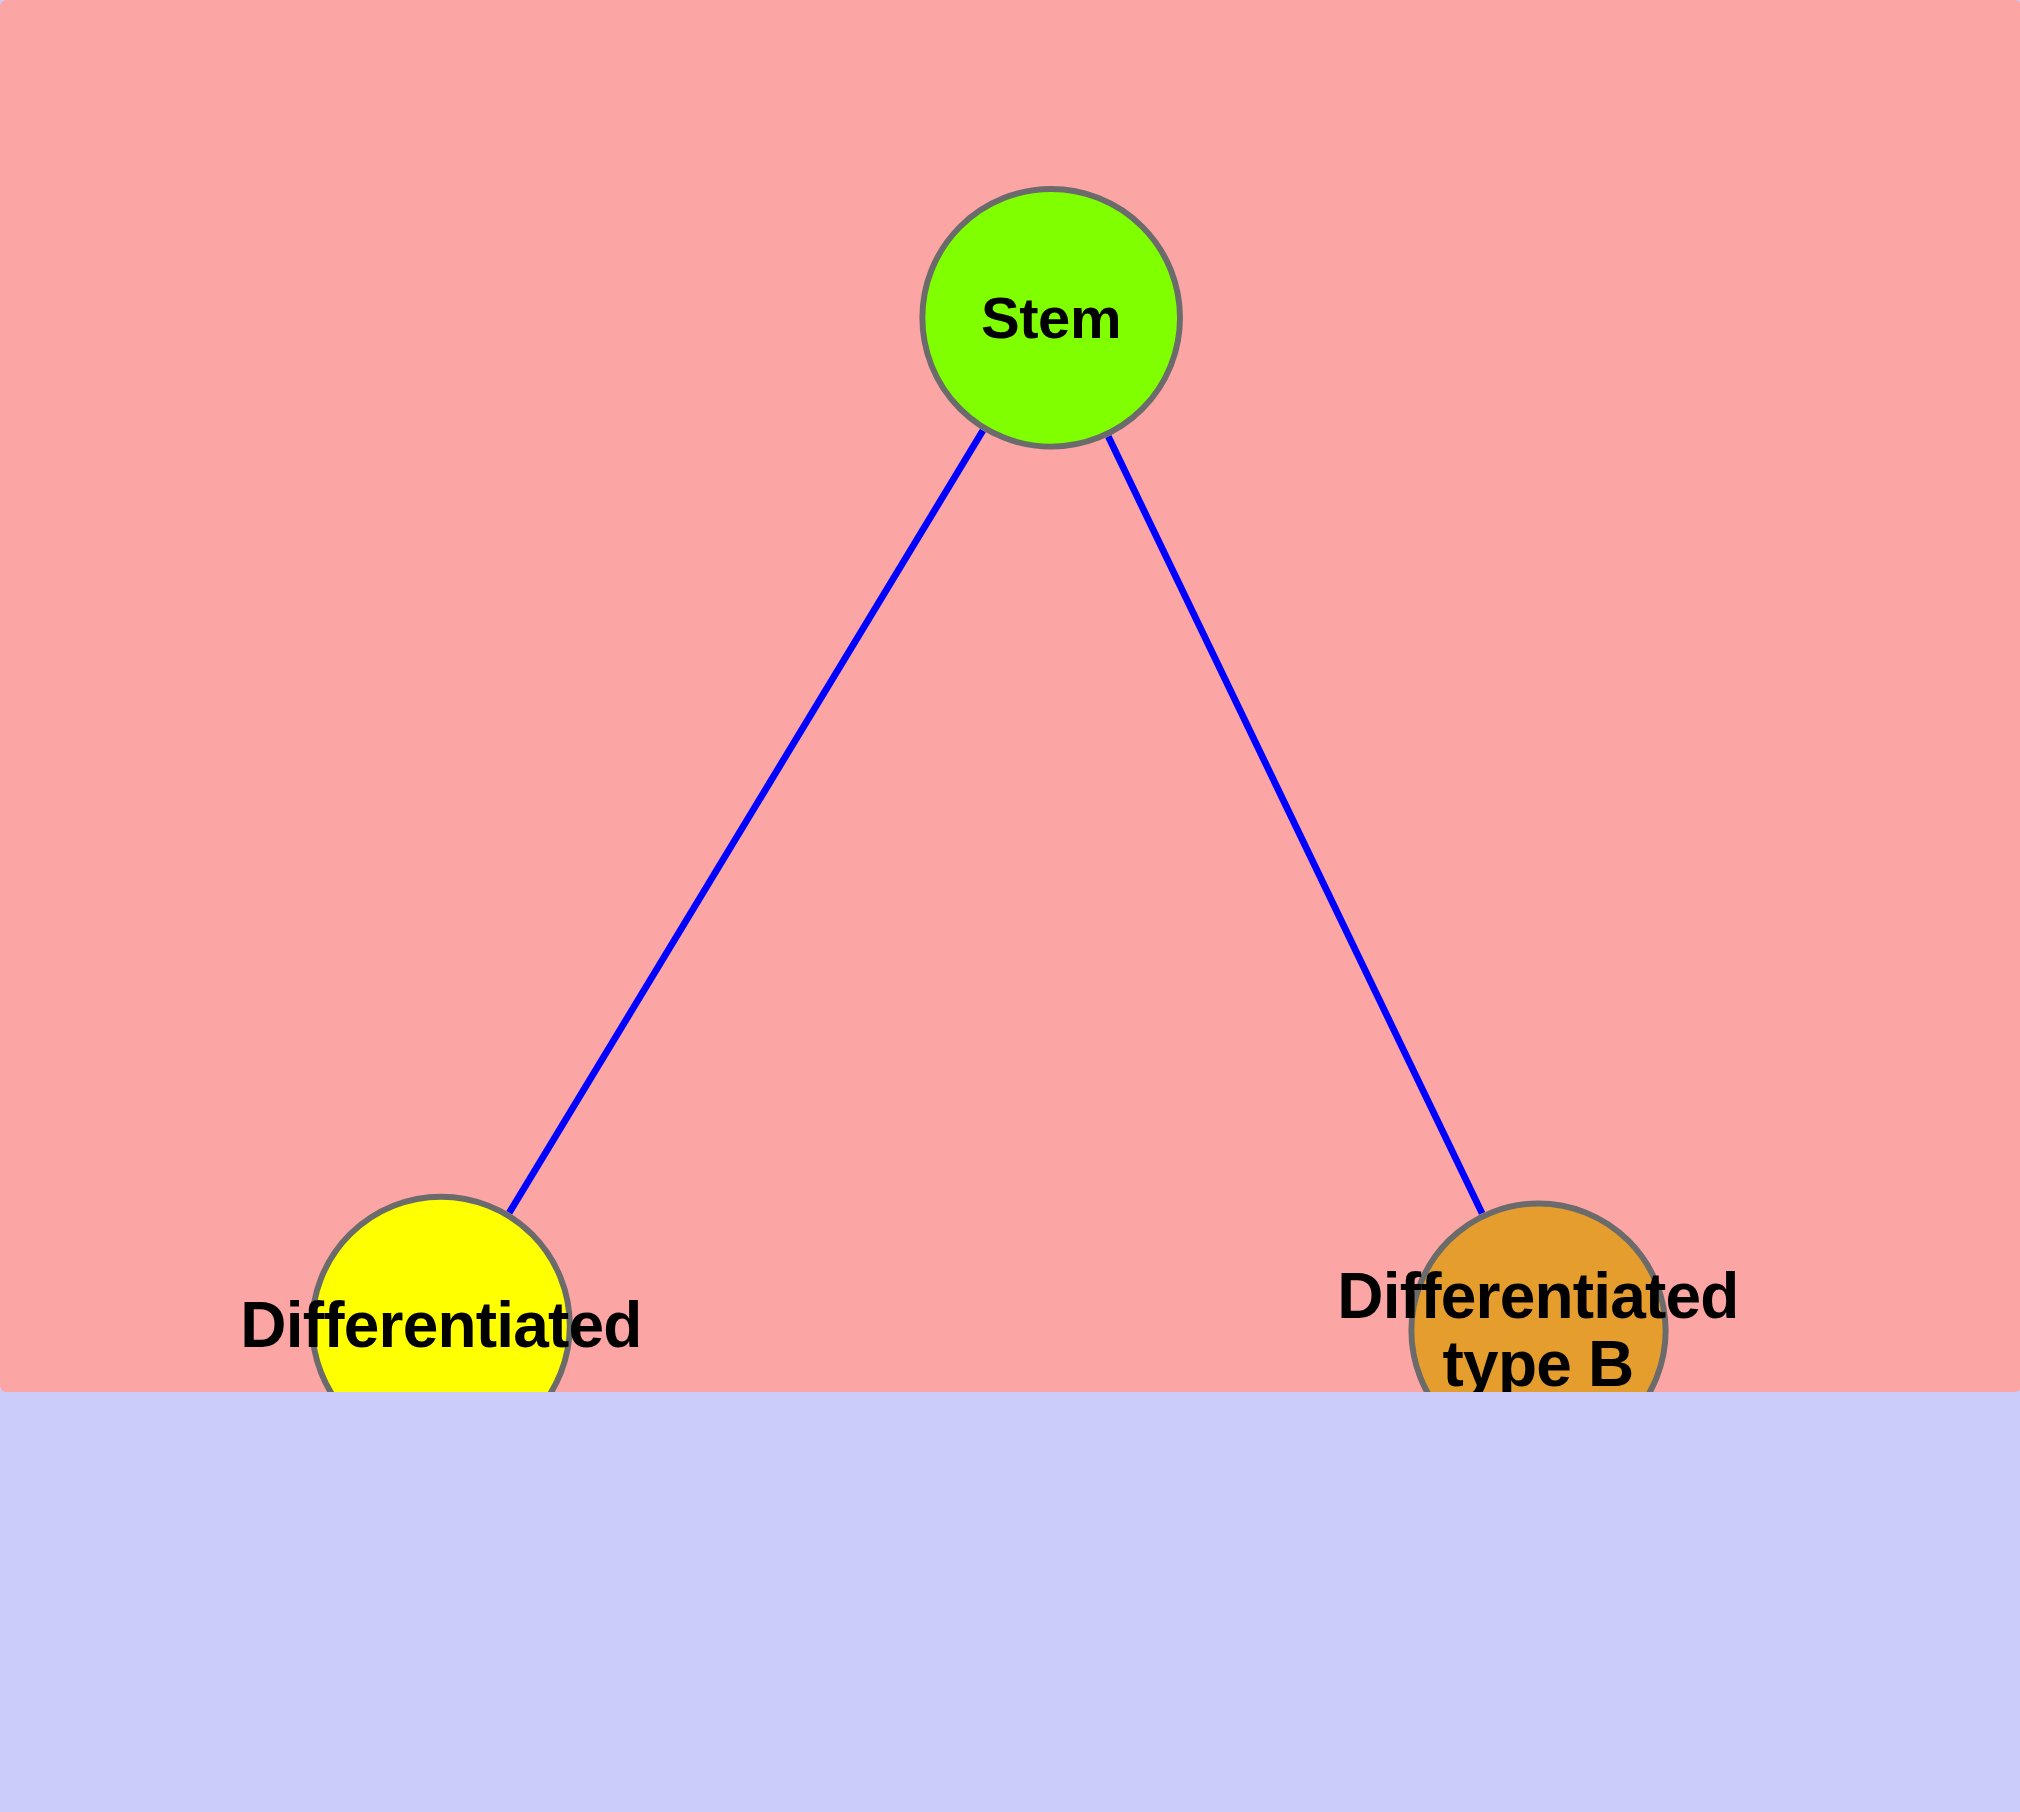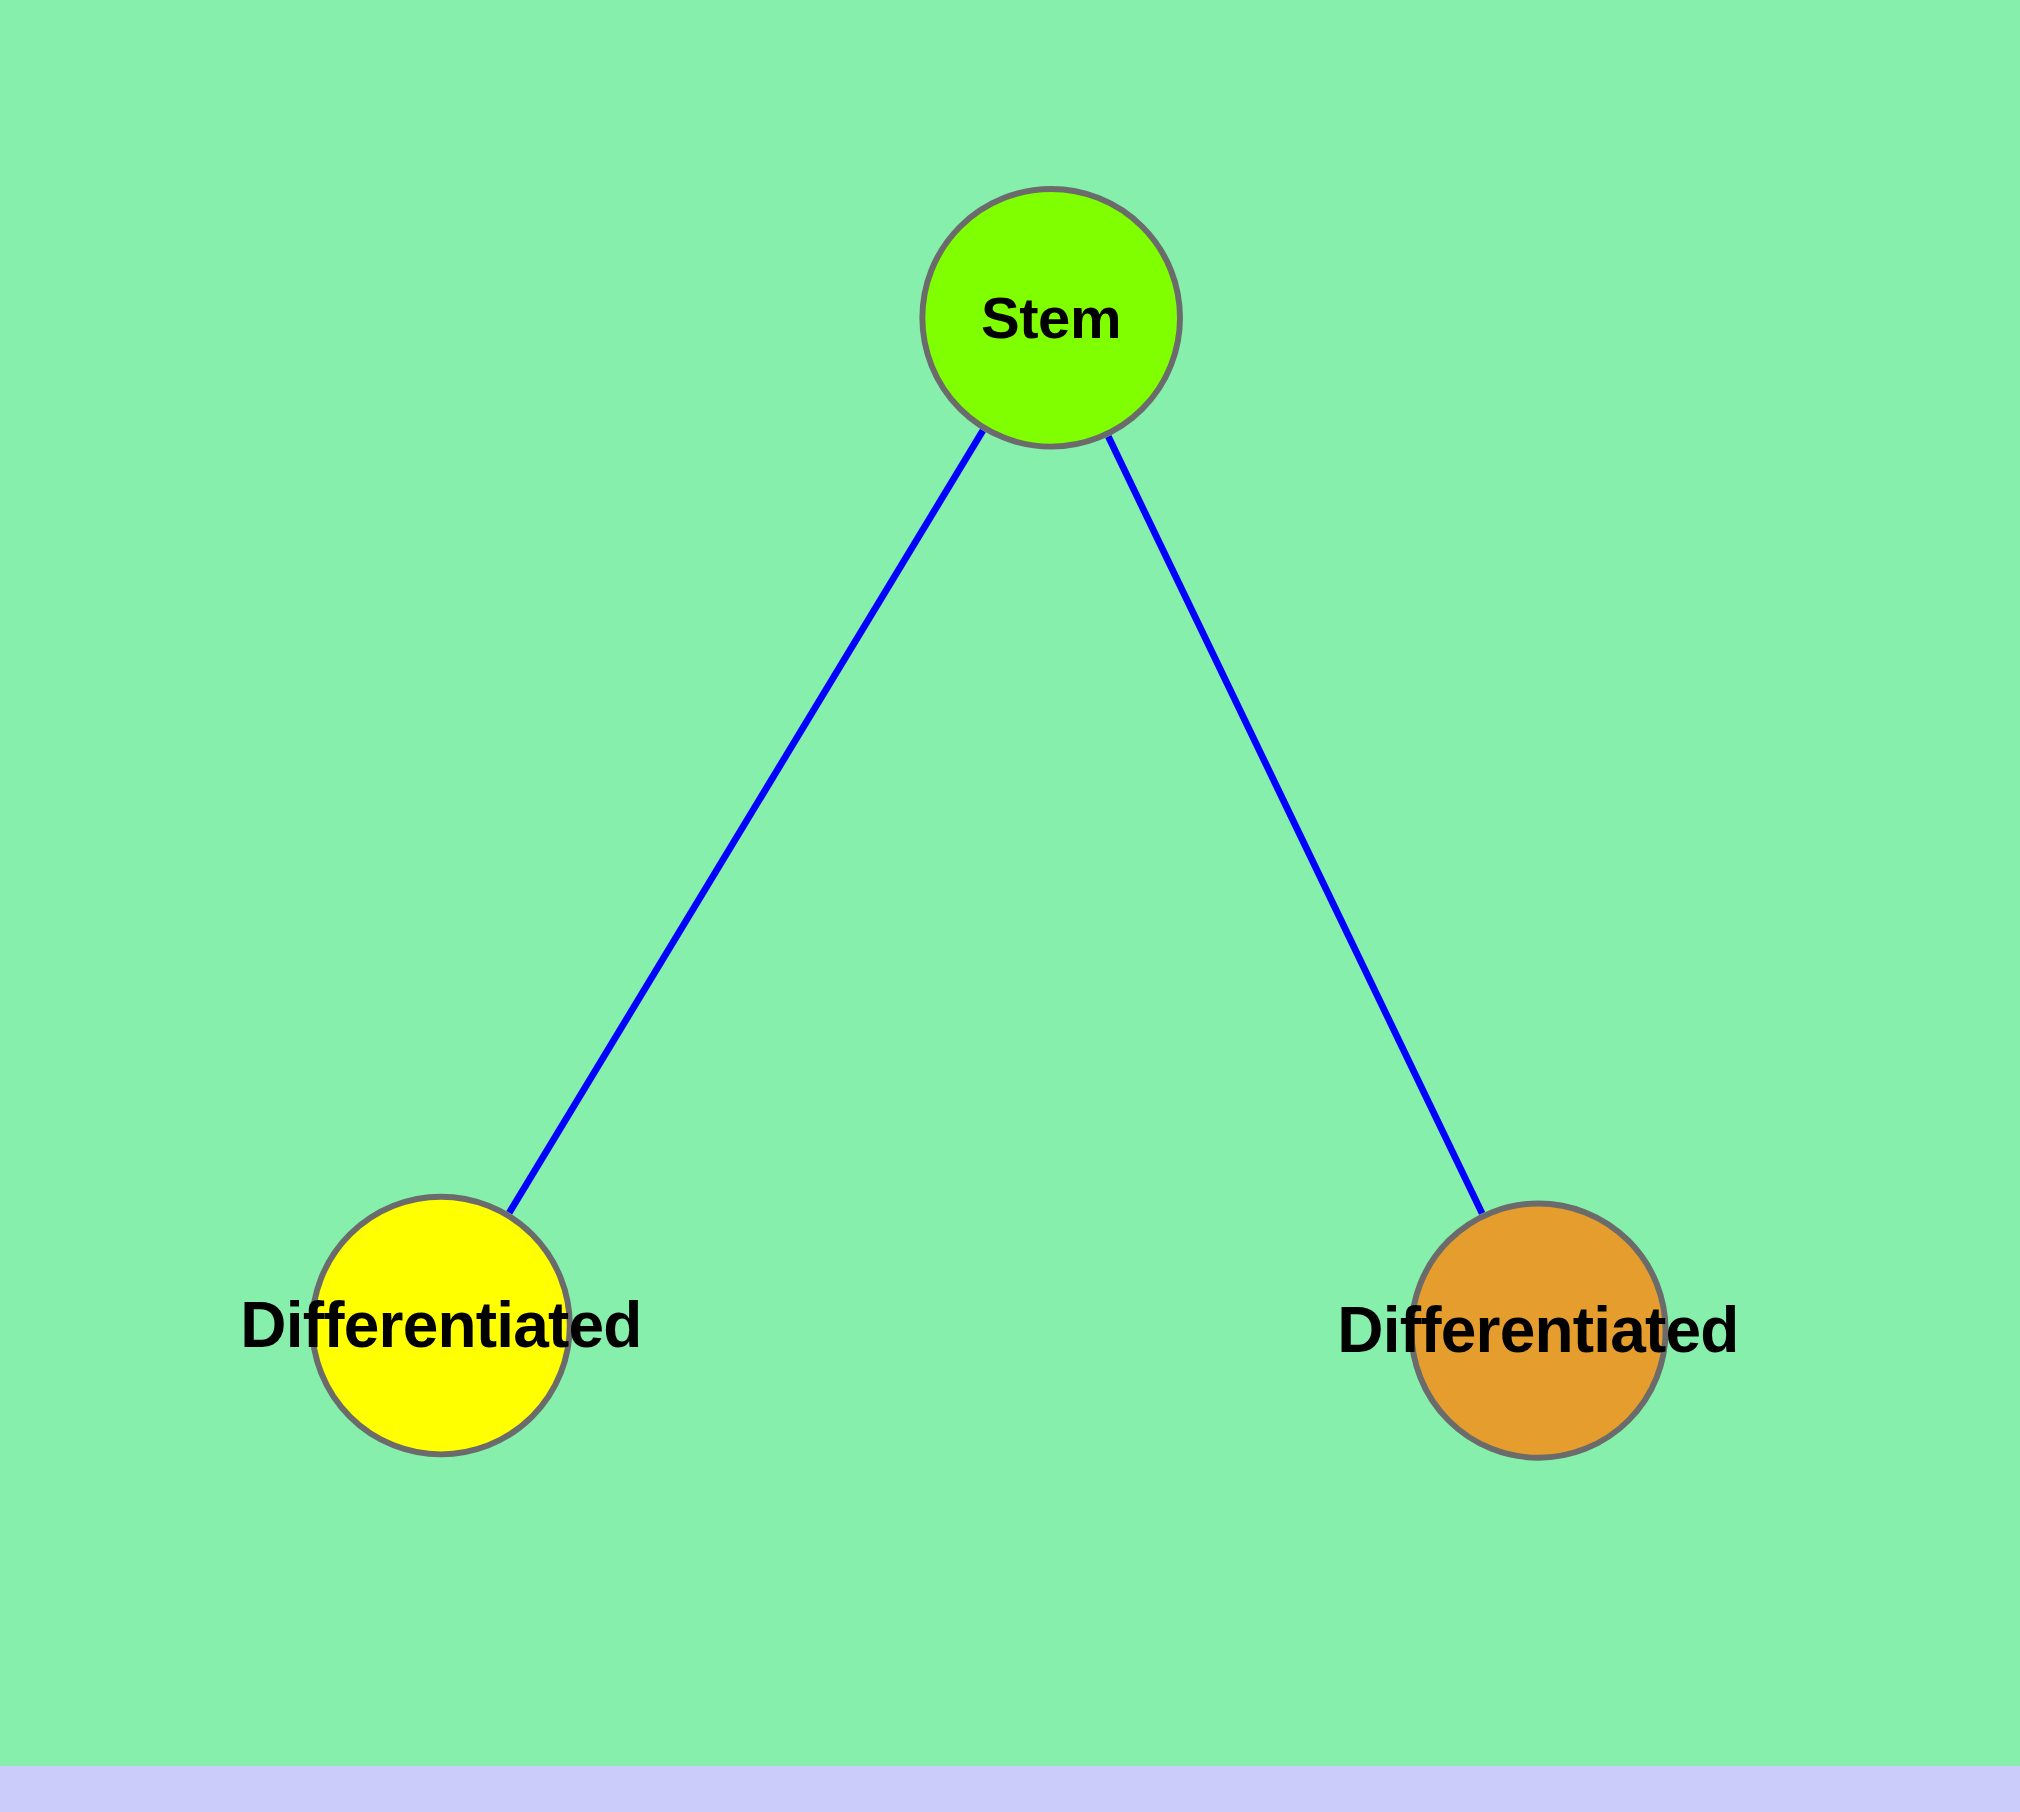--- a/index.html
+++ b/index.html
@@ -31,31 +31,31 @@
     line-height: 1.06;
     pointer-events: none;
     transform: translate(-50%, -50%);
   }
   .label-stem  { font-size: 58px; letter-spacing: -0.4px; }
   .label-child { font-size: 64px; letter-spacing: -0.8px; }
 </style>
 </head>
 <body style="background: rgb(204, 204, 250);">
 
-<div id="stage" style="width: 2021px; height: 1766px; background: #86efac;">
+<div id="stage" style="width: 2021px; height: 1392px; background: #fca5a5; border-radius: 6px;">
   <svg id="graph-canvas" viewBox="0 0 2384 2138">
     <g id="edge-layer">
         <line x1="1159.4536751379912" y1="508.013305917956" x2="600.5463248620086" y2="1430.9866940820439" stroke="#0000ff" stroke-width="8" stroke-linecap="butt"></line>
         <line x1="1307.4230709832345" y1="515.1227301303743" x2="1748.4441067786076" y2="1431.6794914790196" stroke="#0000ff" stroke-width="8" stroke-linecap="butt"></line>
       </g>
     <g id="node-layer">
         <circle cx="1240" cy="375" r="152" fill="#7fff00" stroke="#6b6b6b" stroke-width="7"></circle>
         <circle cx="520" cy="1564" r="152" fill="#ffff00" stroke="#6b6b6b" stroke-width="7"></circle>
         <circle cx="1815" cy="1570" r="150" fill="#e59e2e" stroke="#6b6b6b" stroke-width="7"></circle>
       </g>
   </svg>
   <div id="label-layer">
       <div class="node-label label-stem" style="left: 1051px; top: 318px; color: rgb(0, 0, 0);"><div>Stem</div></div>
       <div class="node-label label-child" style="left: 441px; top: 1326px; color: rgb(0, 0, 0);"><div>Differentiated</div></div>
-      <div class="node-label label-child" style="left: 1538px; top: 1331px; color: rgb(0, 0, 0);"><div>Differentiated</div></div>
+      <div class="node-label label-child" style="left: 1538px; top: 1331px; color: rgb(0, 0, 0);"><div>Differentiated</div><div>type B</div></div>
     </div>
 </div>
 
 
 </body></html>

